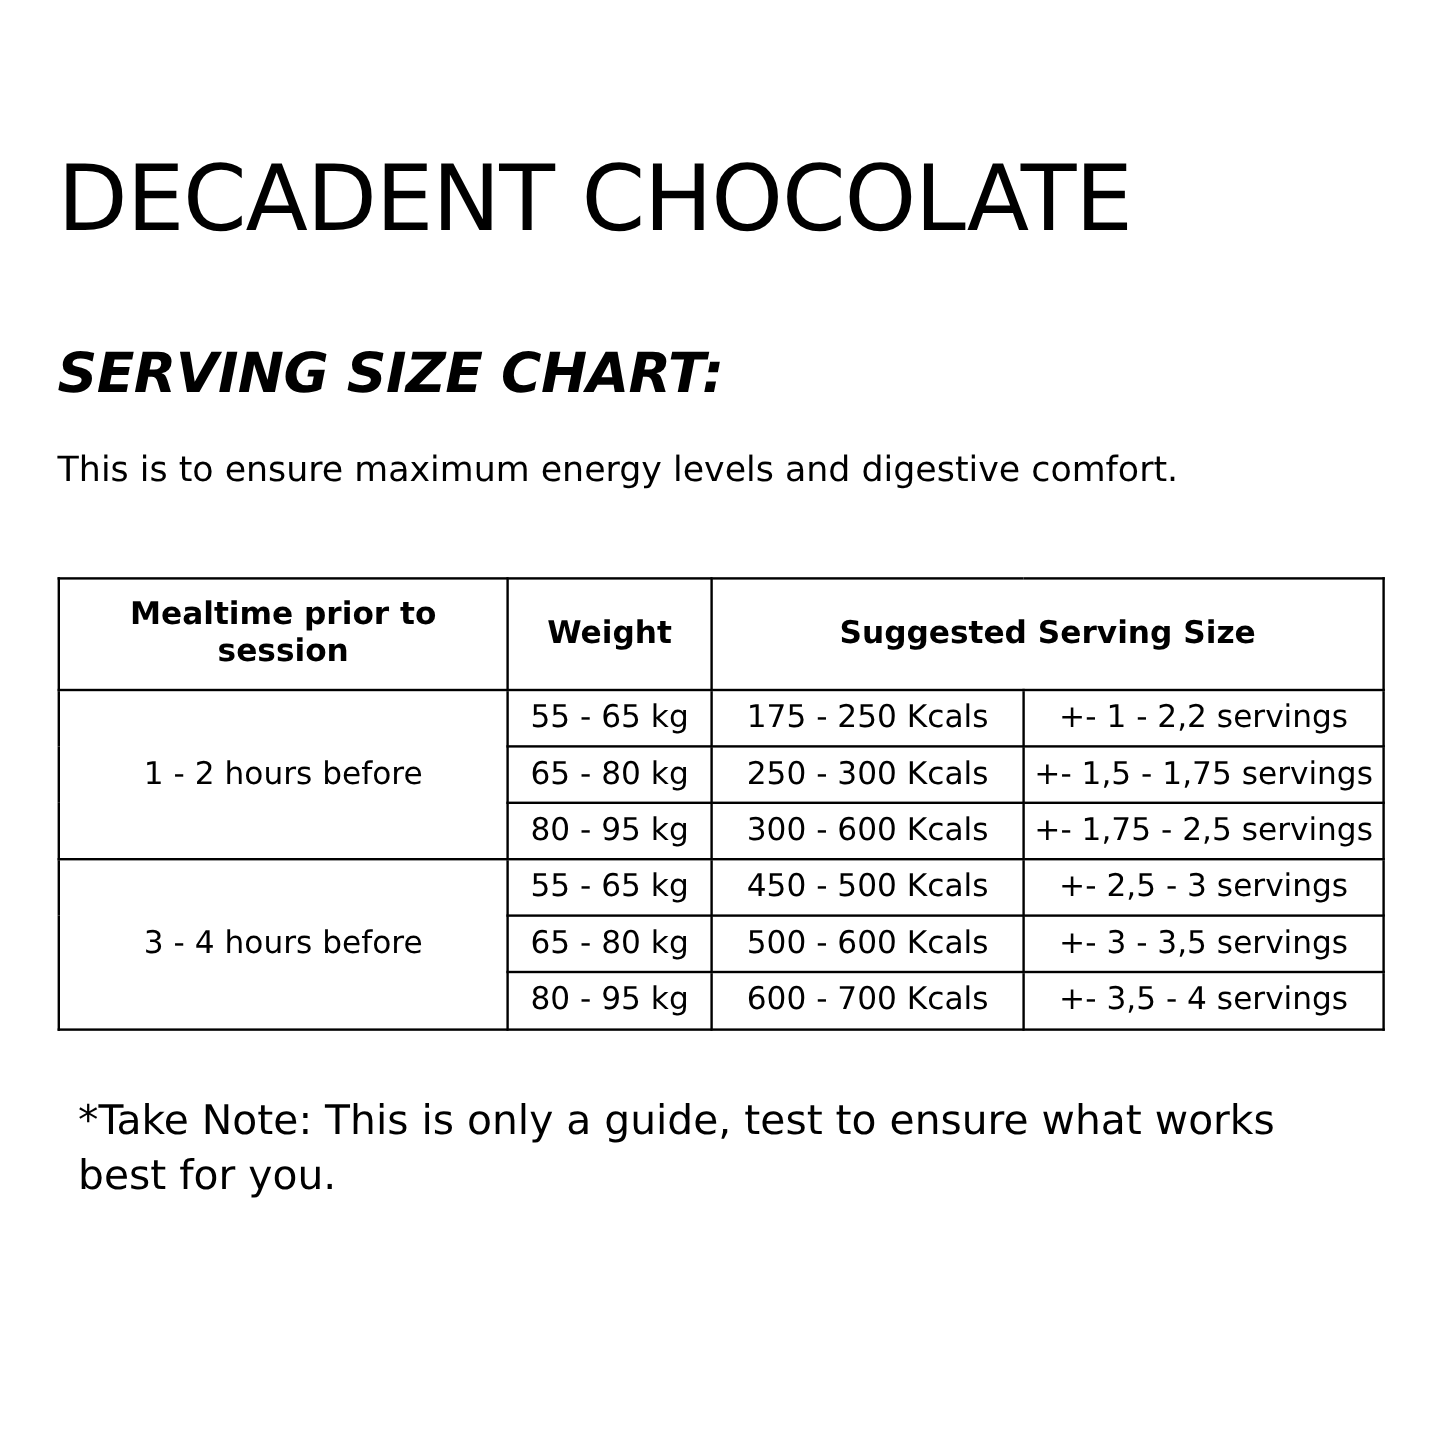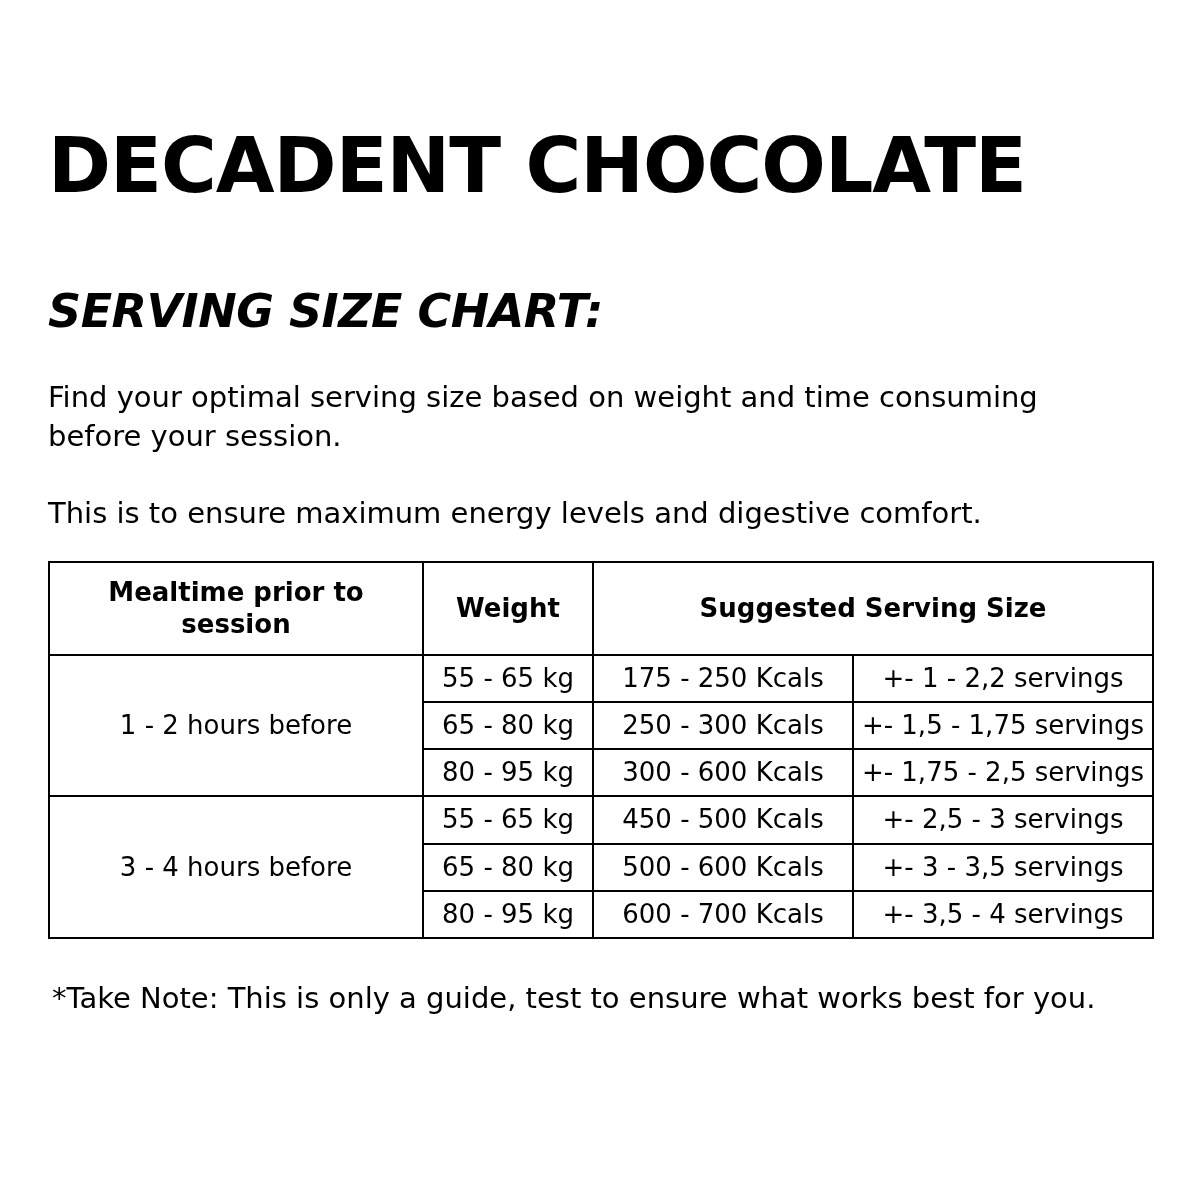--- a/index.html
+++ b/index.html
@@ -16,21 +16,21 @@
   }
   .page {
     position: relative;
     width: 1200px;
     height: 1200px;
     box-sizing: border-box;
     padding: 0 48px;
   }
   .product-title {
     font-family: "DejaVu Sans", sans-serif;
-    font-weight: bold;
+    font-weight: normal;
     font-size: 76px;
     letter-spacing: -1px;
     line-height: 1;
     margin: 0;
     padding-top: 128px;
     white-space: nowrap;
   }
   .section-title {
     font-family: "DejaVu Sans", sans-serif;
     font-weight: bold;
@@ -49,21 +49,21 @@
     max-width: 1090px;
   }
   .intro-2 {
     font-size: 29px;
     line-height: 1.35;
     margin: 0;
     padding-top: 38px;
     max-width: 1090px;
   }
   table.serving-table {
-    margin-top: 28px;
+    margin-top: 70px;
     border-collapse: collapse;
     width: 1104px;
     table-layout: fixed;
   }
   table.serving-table th,
   table.serving-table td {
     border: 2px solid #000000;
     text-align: center;
     font-size: 26px;
     padding: 7px 4px;
@@ -76,36 +76,35 @@
   }
   td.mealtime-cell {
     font-size: 28px;
     vertical-align: middle;
   }
   .col-mealtime { width: 374px; }
   .col-weight { width: 170px; }
   .col-kcal { width: 260px; }
   .col-serving { width: 300px; }
   .note {
-    font-size: 29px;
+    font-size: 34px;
     line-height: 1.35;
-    margin: 4px;
+    margin: 17px;
     padding-top: 36px;
   }
 </style>
 </head>
 <body>
 
 <div class="page">
 
   <h1 class="product-title">DECADENT CHOCOLATE</h1>
 
   <h2 class="section-title">SERVING SIZE CHART:</h2>
 
-  <p class="intro">Find your optimal serving size based on weight and time consuming before your session.</p>
 
   <p class="intro-2">This is to ensure maximum energy levels and digestive comfort.</p>
 
   <table class="serving-table">
     <colgroup>
       <col class="col-mealtime">
       <col class="col-weight">
       <col class="col-kcal">
       <col class="col-serving">
     </colgroup>

